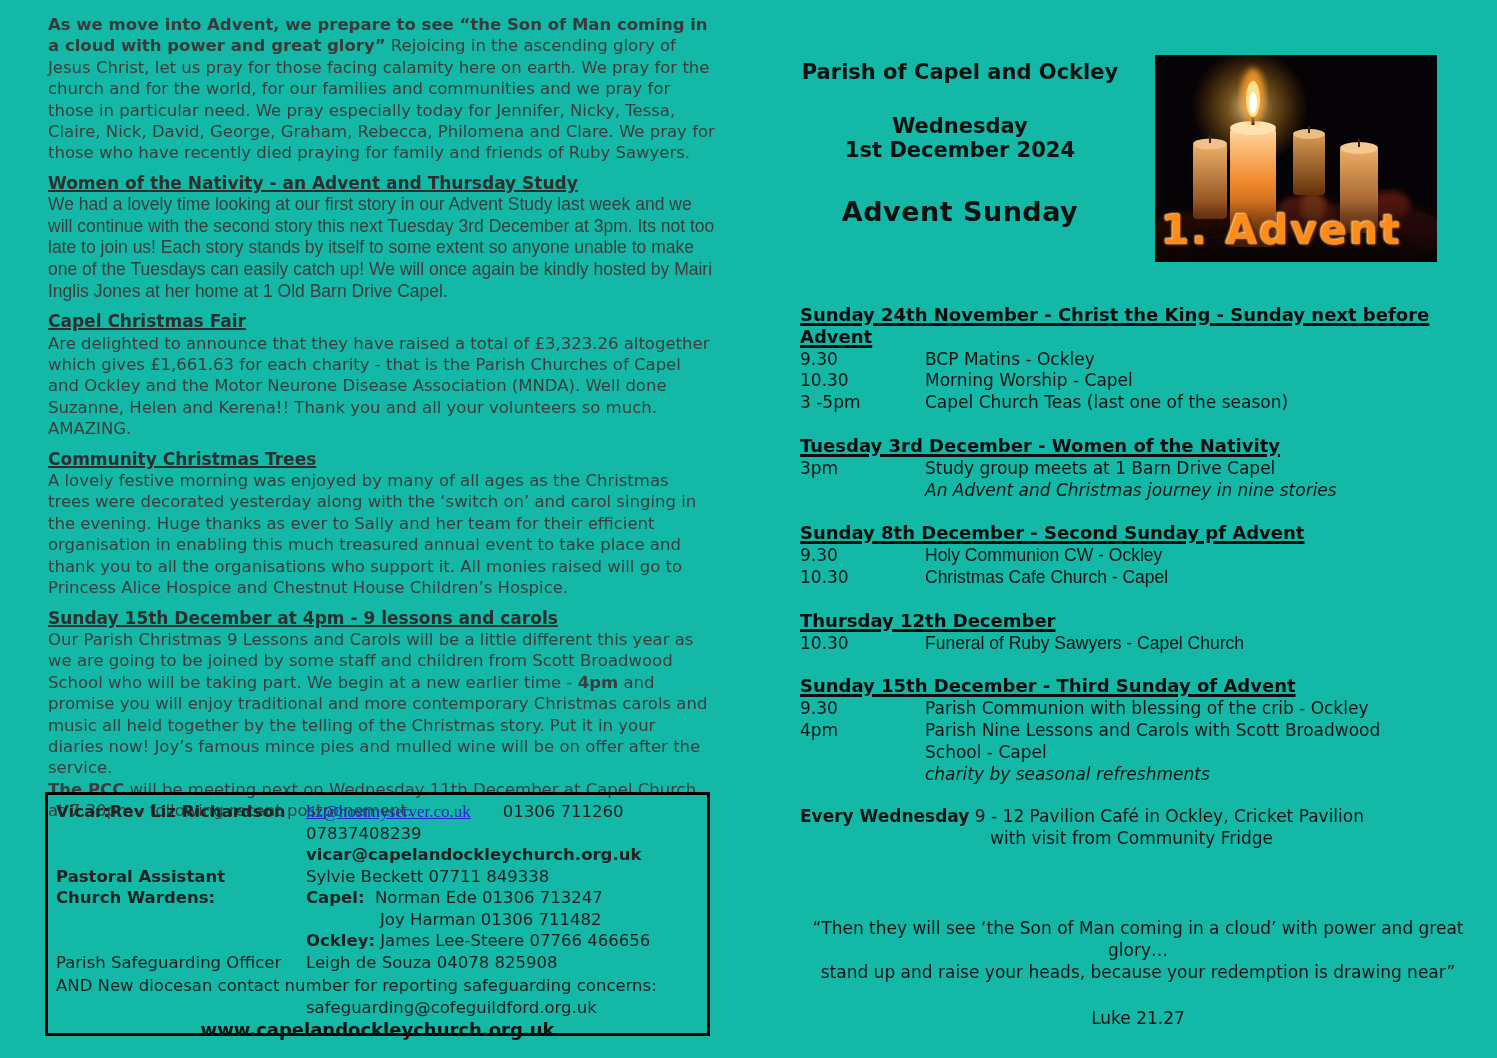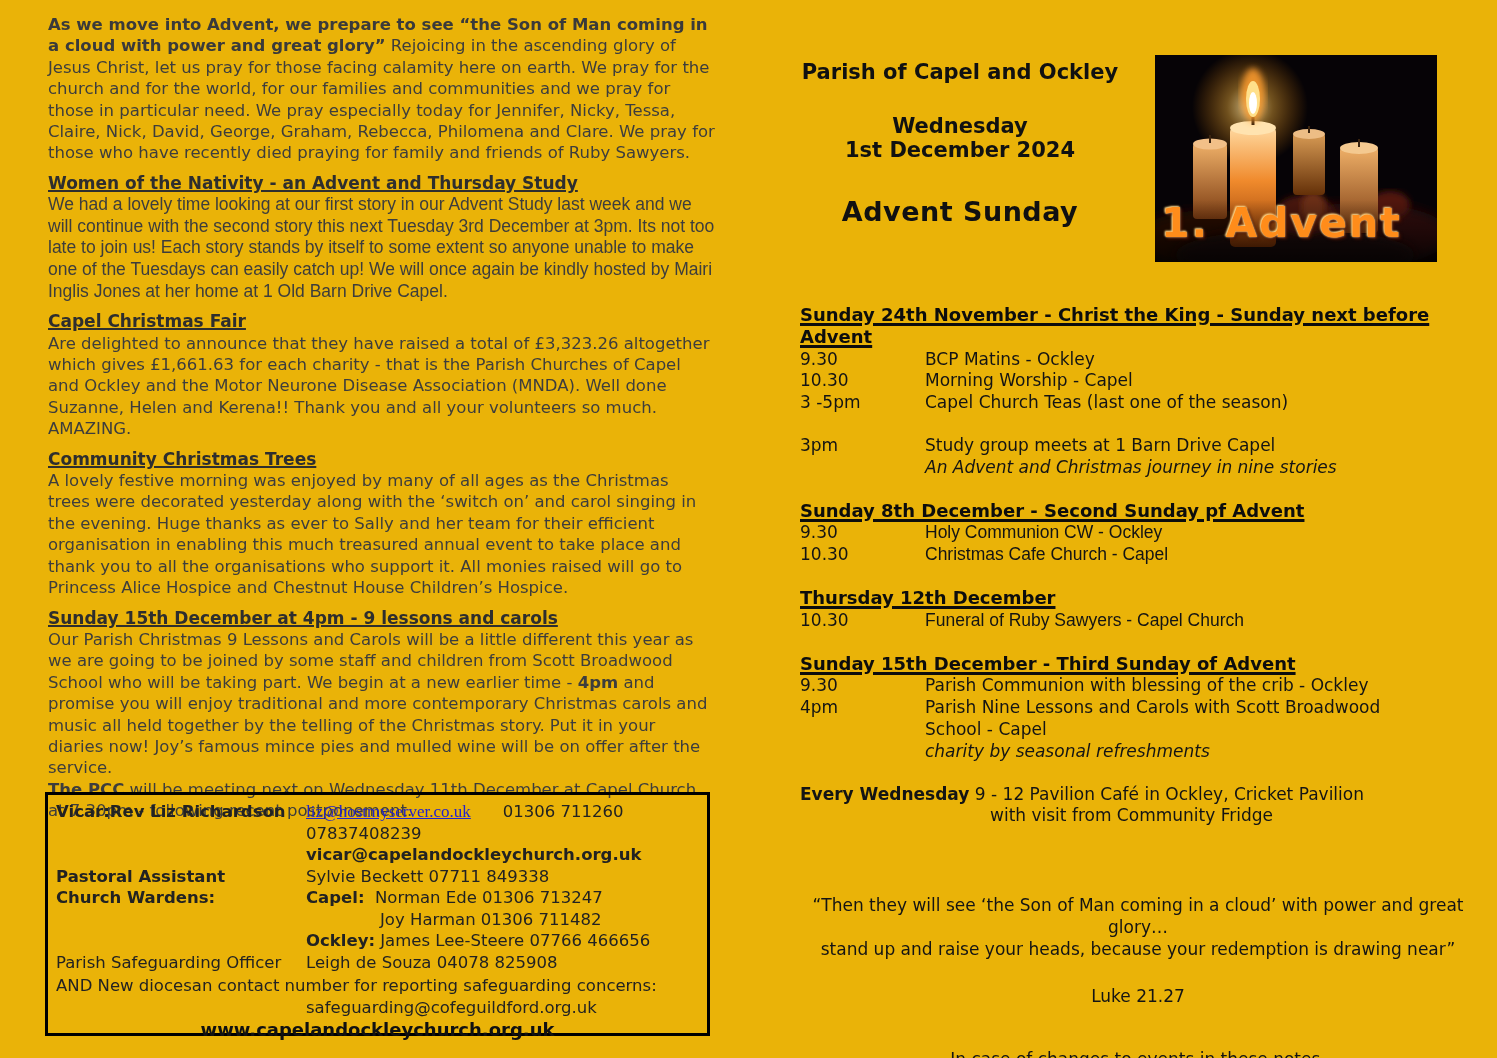--- a/index.html
+++ b/index.html
@@ -1,18 +1,18 @@
 <!DOCTYPE html>
 <html><head>
 <meta charset="utf-8">
 <title>Parish Notes</title>
 <style>
   html,body{margin:0;padding:0;background:#ffffff;}
   body{width:1497px;height:1058px;position:relative;font-family:"DejaVu Sans",sans-serif;color:#3d3d3d;}
-  .page{position:relative;width:1497px;height:1058px;overflow:hidden;background:#eab308;}
+  .page{position:relative;width:1497px;height:1058px;overflow:hidden;background:#14b8a6;}
 
   
   .left-col{position:absolute;left:48px;top:14px;width:667px;font-size:16.5px;line-height:21.4px;}
   .left-col p{margin:0 0 9px 0;}
   .lead-bold{font-weight:bold;color:#3a3a3a;}
   .section-heading{font-weight:bold;text-decoration:underline;text-decoration-thickness:2px;font-size:17px;color:#2e2e2e;margin:2px 0 0 0;}
   .sec-body{margin:0 0 9px 0;}
   .arial{font-family:"Liberation Sans",sans-serif;font-size:17.5px;line-height:21.6px;}
 
   
@@ -31,21 +31,21 @@
   
   .rc-header{position:absolute;left:800px;top:60px;width:320px;text-align:center;color:#111;}
   .rc-parish{font-size:21px;font-weight:bold;margin:0 0 30px 0;}
   .rc-sunday{font-size:21px;font-weight:bold;margin:0;}
   .rc-date{font-size:21px;font-weight:bold;margin:0 0 34px 0;}
   .rc-title{font-size:27px;font-weight:bold;margin:0;letter-spacing:0.5px;}
 
   
   .advent-img{position:absolute;left:1155px;top:55px;width:282px;height:207px;background:#050205;overflow:hidden;}
   .advent-img svg{position:absolute;left:0;top:0;}
-  .advent-caption{position:absolute;left:6px;bottom:15px;font-size:41px;font-weight:bold;letter-spacing:2px;color:#ff8c1a;
+  .advent-caption{position:absolute;left:6px;bottom:8px;font-size:41px;font-weight:bold;letter-spacing:2px;color:#ff8c1a;
     text-shadow:0 0 2px #ffe9b0, 2px 2px 3px #4a1202, -1px -1px 2px #ffd27a;}
 
   
   .rc-events{position:absolute;left:800px;top:304px;width:676px;color:#141414;font-size:17px;line-height:21.8px;}
   .event-group{margin-bottom:21px;}
   .event-heading{font-weight:bold;font-size:18px;text-decoration:underline;text-decoration-thickness:2.5px;margin:0 0 1px 0;color:#0d0d0d;}
   .event-row{display:flex;}
   .event-time{width:125px;flex-shrink:0;}
   .event-desc{max-width:480px;}
   .event-italic{font-style:italic;display:block;}
@@ -203,20 +203,21 @@
         <div class="event-time">10.30</div>
         <div class="event-desc">Morning Worship - Capel</div>
       </div>
       <div class="event-row">
         <div class="event-time">3 -5pm</div>
         <div class="event-desc">Capel Church Teas (last one of the season)</div>
       </div>
     </div>
 
     <div class="event-group">
+      <div class="event-heading">Tuesday 3rd December - Women of the Nativity</div>
       <div class="event-row">
         <div class="event-time">3pm</div>
         <div class="event-desc"><span>Study group meets at 1 Barn Drive Capel</span><span class="event-italic">An Advent and Christmas journey in nine stories</span></div>
       </div>
     </div>
 
     <div class="event-group">
       <div class="event-heading">Sunday 8th December - Second Sunday pf Advent</div>
       <div class="event-row">
         <div class="event-time">9.30</div>

